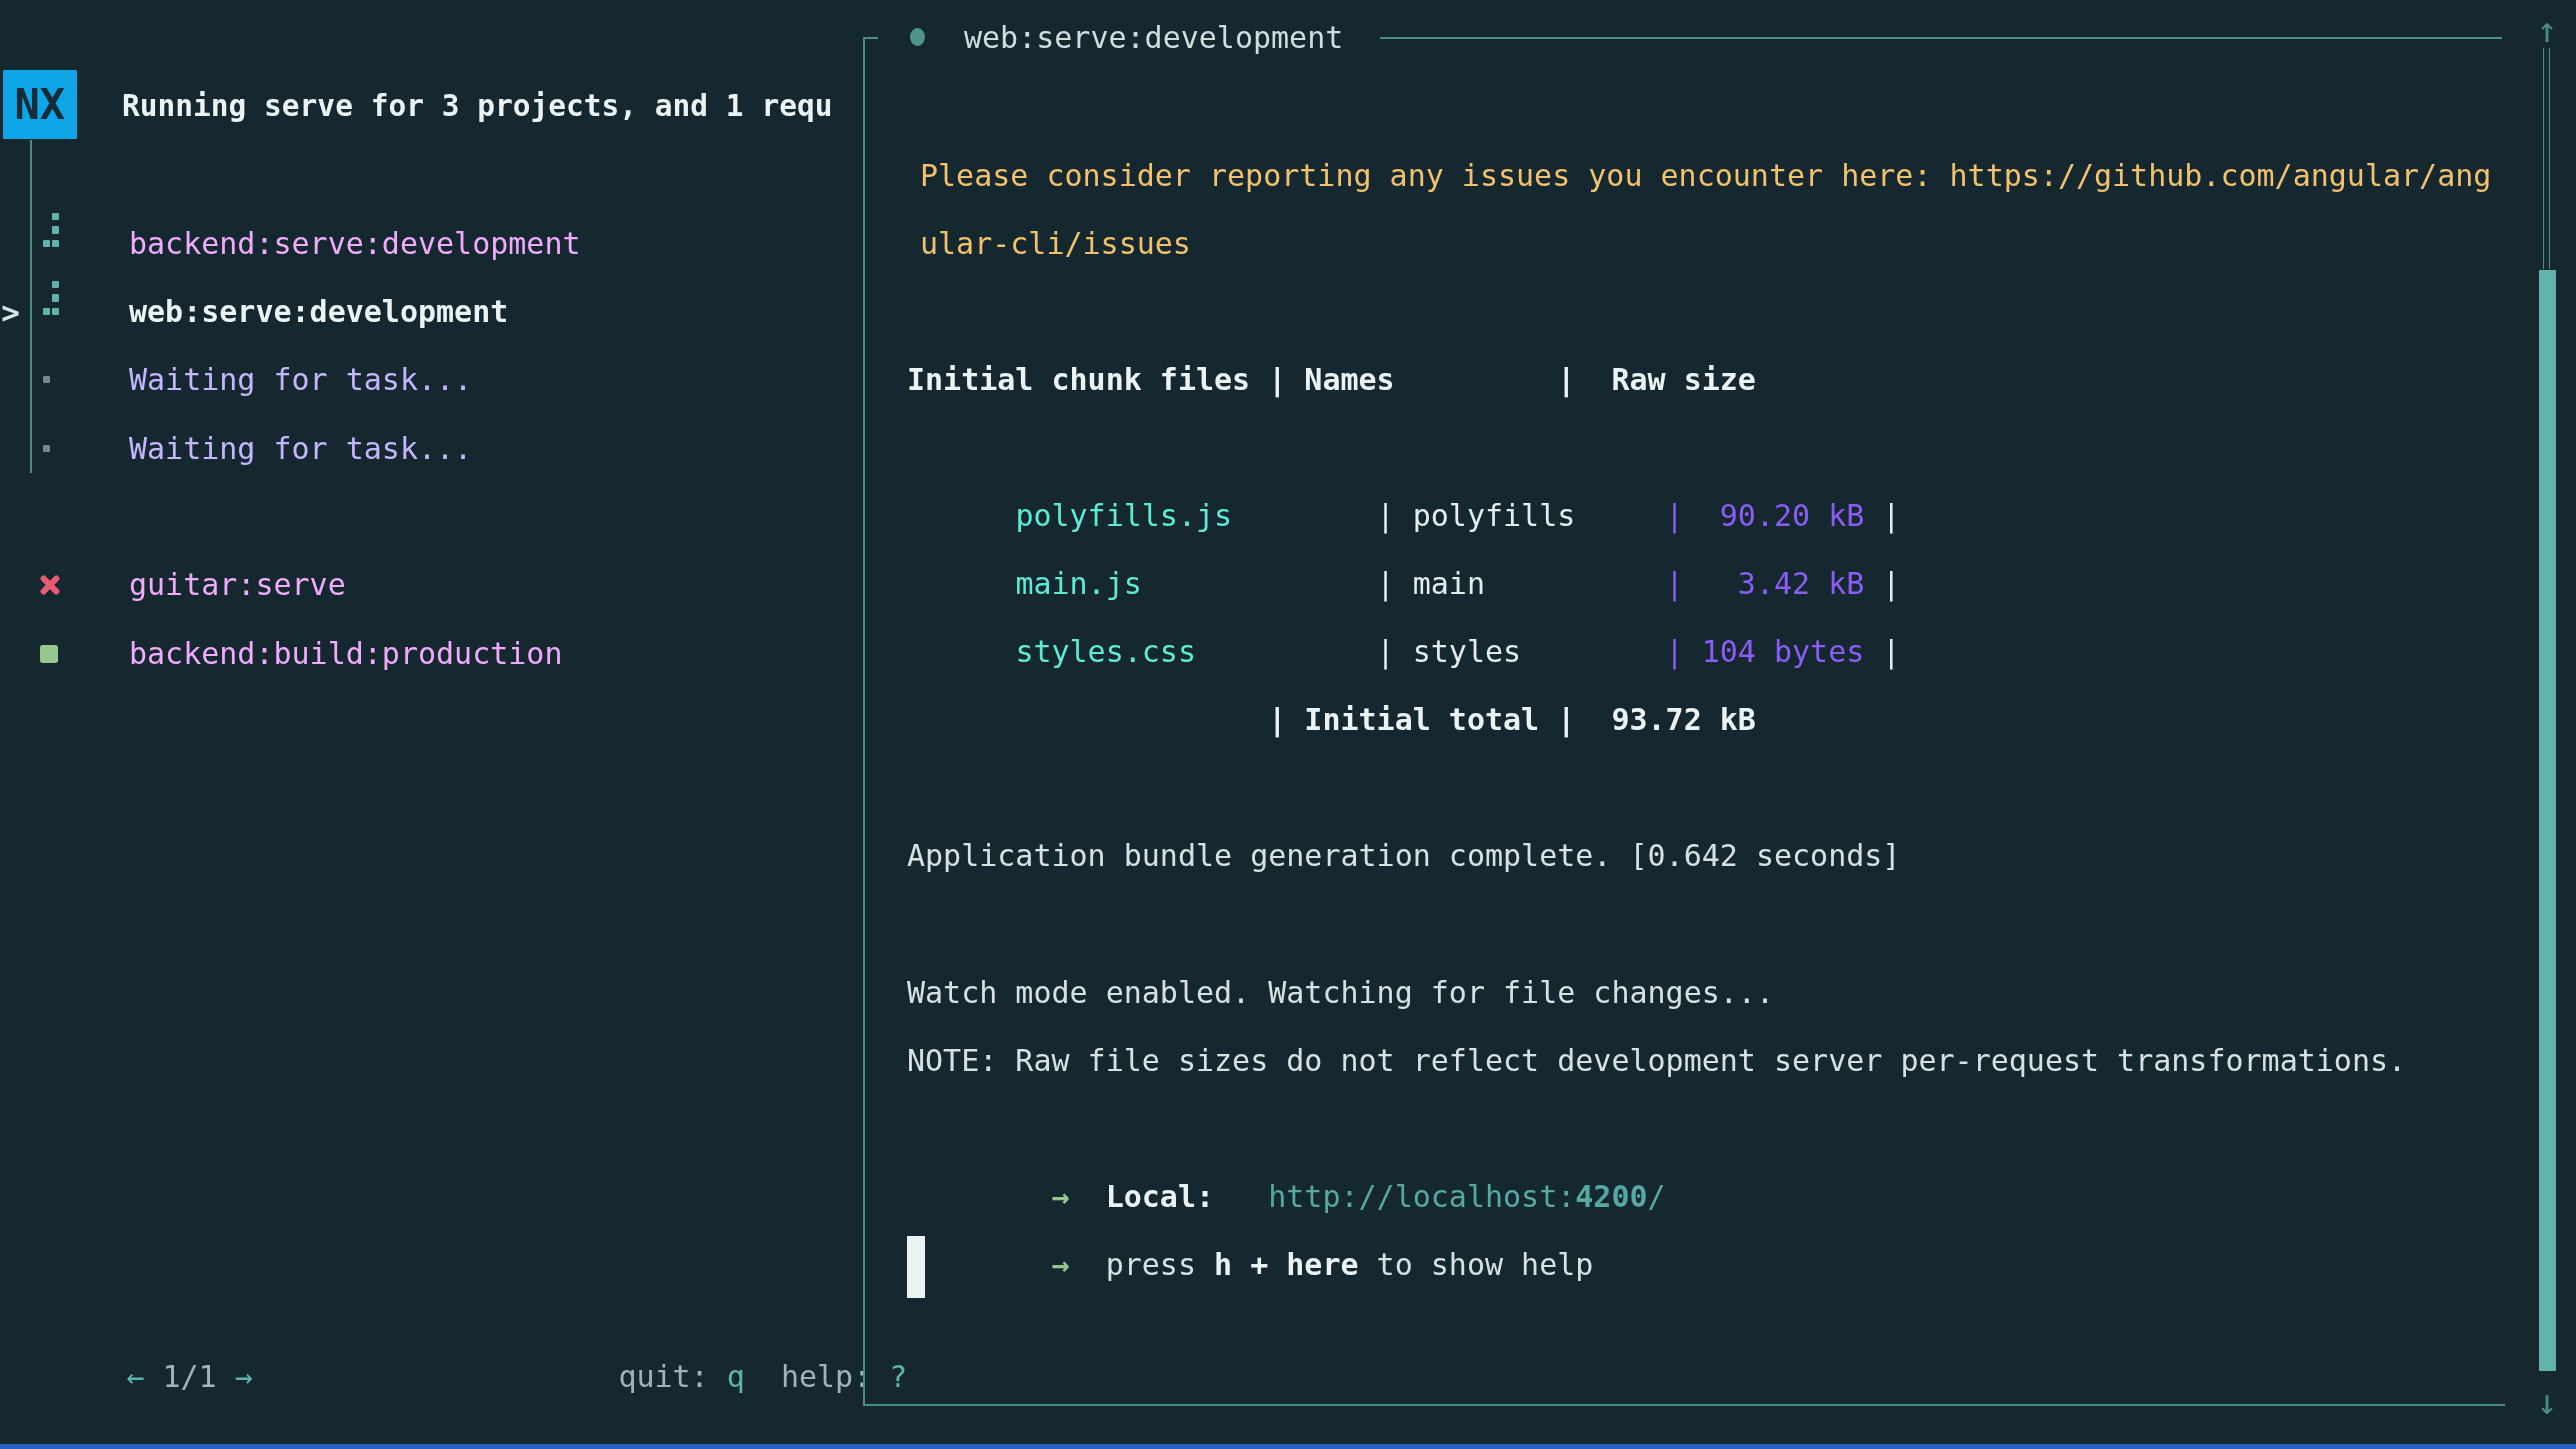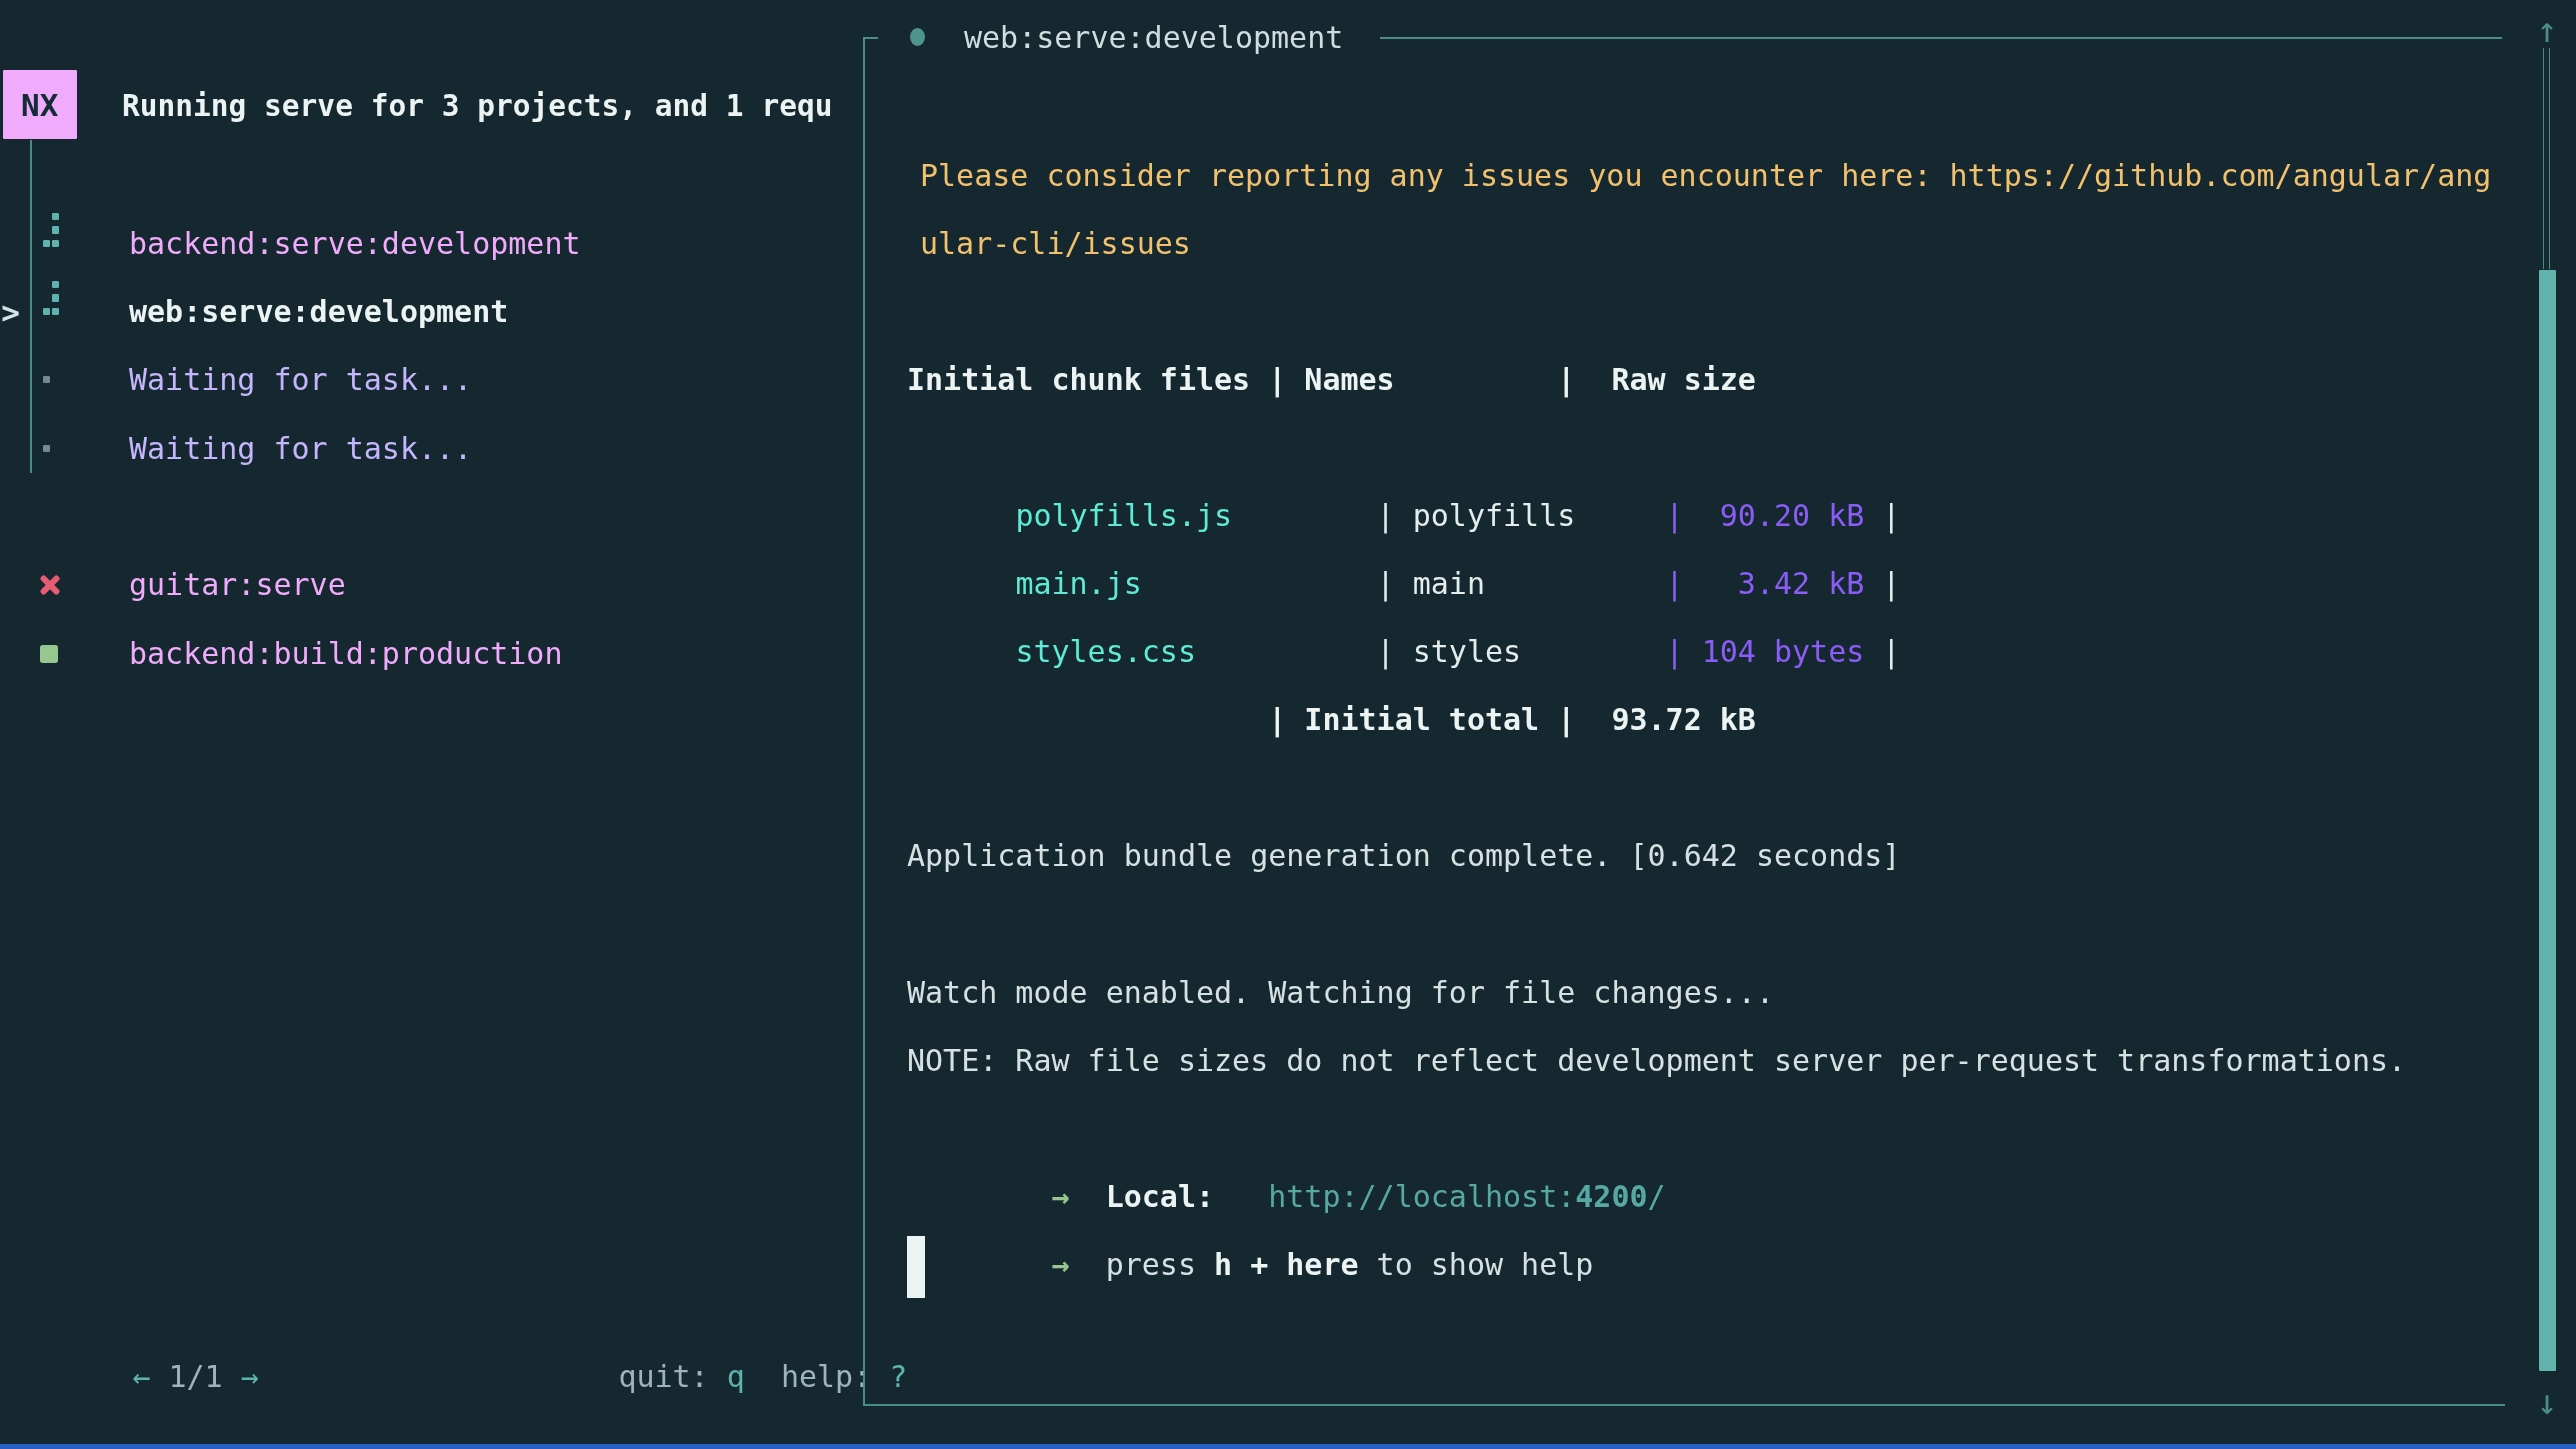--- a/index.html
+++ b/index.html
@@ -8,22 +8,22 @@
     background:#152830;
     font-family:"DejaVu Sans Mono",monospace;
     position:relative;overflow:hidden;
   }
   #app{position:absolute;inset:0;}
   .abs{position:absolute;}
 
   
   .nx-logo{
     left:2.7px;top:70px;width:74px;height:69px;
-    background:#f0abfc;color:#152b36;
-    font-weight:bold;font-size:31px;
+    background:#0ea5e9;color:#152b36;
+    font-weight:bold;font-size:42px;
     display:flex;align-items:center;justify-content:center;
     border-radius:1.3px;
   }
   .app-title{
     left:122px;top:87px;width:738px;height:38px;line-height:38px;
     color:#ecf4f3;font-weight:bold;font-size:29.5px;
     white-space:pre;overflow:hidden;
   }
   .tree-line{left:29.5px;top:140px;width:2px;height:333px;background:#4a8d87;}
   .caret{left:1.3px;top:293px;height:38px;line-height:38px;font-size:31px;font-weight:bold;color:#d5e4e4;}
@@ -118,21 +118,21 @@
 
     <span class="abs xicon" style="left:38px;top:573px;">
         <i></i>
         <i></i>
       </span>
     <div class="abs trow t-gray" style="top:566px;">guitar:serve</div>
 
     <span class="abs sq-green" style="left:40px;top:645px;"></span>
     <div class="abs trow t-gray" style="top:635px;">backend:build:production</div>
 
-    <div class="abs bottombar" style="left:24px;">
+    <div class="abs bottombar" style="left:18px;">
       <span class="accent">←</span><span class="graytx"> </span><span class="graytx">1/1</span><span class="graytx"> </span><span class="accent">→</span>
     </div>
     <div class="abs bottombar" style="left:510px;">
       <span class="graytx">quit: </span><span class="accent">q</span><span class="graytx">  help: </span><span class="accent">?</span>
     </div>
   </aside>
 
   <section>
 
     <div class="abs bord" style="left:863px;top:37px;width:2px;height:1369px;"></div>

